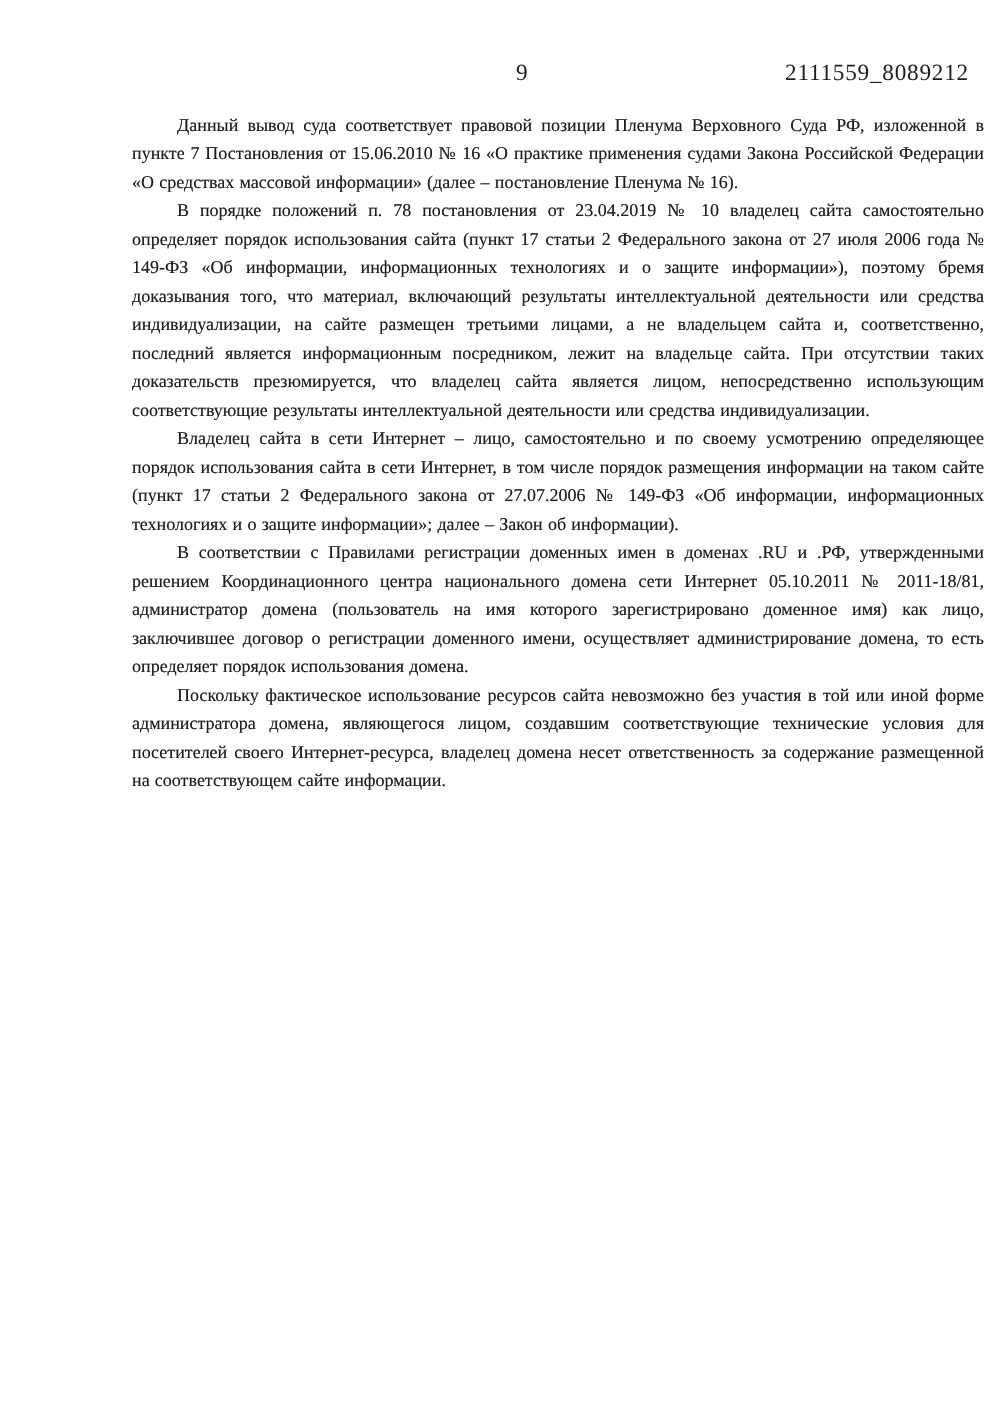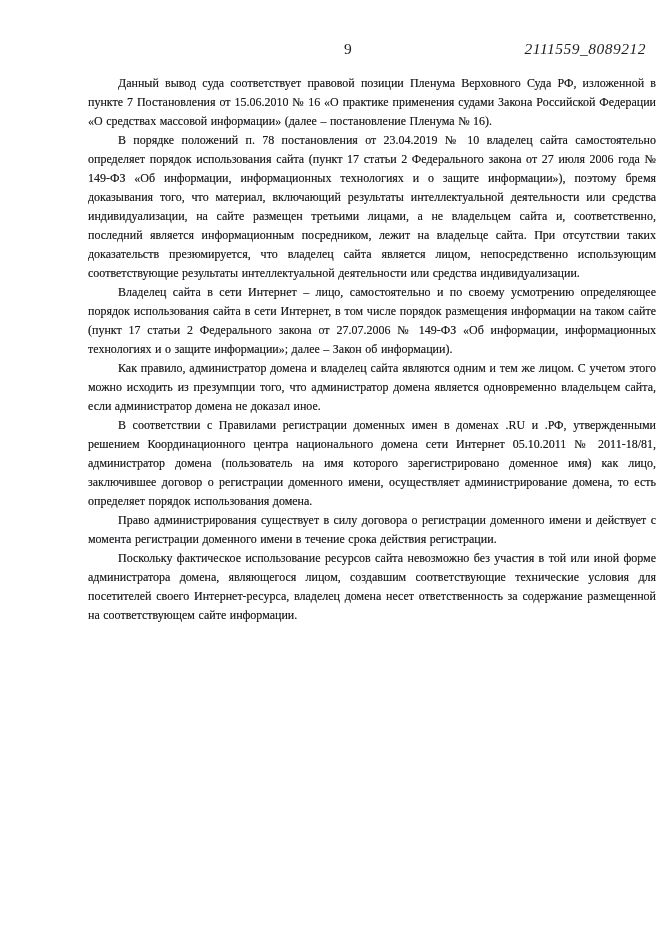--- a/index.html
+++ b/index.html
@@ -28,21 +28,20 @@
   .page-num {
     position: absolute;
     left: 256px;
     top: 0;
   }
   .doc-id {
     position: absolute;
     right: 10px;
     top: 0;
     letter-spacing: 0.5px;
-    font-style: italic;
   }
   .doc-body {
     position: absolute;
     top: 74px;
     left: 88px;
     width: 568px;
     font-size: 12px;
     line-height: 19px;
     text-align: justify;
     text-shadow: 0 0 0.4px rgba(20, 20, 30, 0.55);
@@ -59,18 +58,16 @@
 
 <div class="sheet">
   <div class="page-header">
     <span class="page-num">9</span>
     <span class="doc-id">2111559_8089212</span>
   </div>
   <div class="doc-body">
       <p>Данный вывод суда соответствует правовой позиции Пленума Верховного Суда РФ, изложенной в пункте 7 Постановления от 15.06.2010 № 16 «О практике применения судами Закона Российской Федерации «О средствах массовой информации» (далее – постановление Пленума № 16).</p>
       <p>В порядке положений п. 78 постановления от 23.04.2019 № 10 владелец сайта самостоятельно определяет порядок использования сайта (пункт 17 статьи 2 Федерального закона от 27 июля 2006 года № 149-ФЗ «Об информации, информационных технологиях и о защите информации»), поэтому бремя доказывания того, что материал, включающий результаты интеллектуальной деятельности или средства индивидуализации, на сайте размещен третьими лицами, а не владельцем сайта и, соответственно, последний является информационным посредником, лежит на владельце сайта. При отсутствии таких доказательств презюмируется, что владелец сайта является лицом, непосредственно использующим соответствующие результаты интеллектуальной деятельности или средства индивидуализации.</p>
       <p>Владелец сайта в сети Интернет – лицо, самостоятельно и по своему усмотрению определяющее порядок использования сайта в сети Интернет, в том числе порядок размещения информации на таком сайте (пункт 17 статьи 2 Федерального закона от 27.07.2006 № 149-ФЗ «Об информации, информационных технологиях и о защите информации»; далее – Закон об информации).</p>
-      <p>Как правило, администратор домена и владелец сайта являются одним и тем же лицом. С учетом этого можно исходить из презумпции того, что администратор домена является одновременно владельцем сайта, если администратор домена не доказал иное.</p>
       <p>В соответствии с Правилами регистрации доменных имен в доменах .RU и .РФ, утвержденными решением Координационного центра национального домена сети Интернет 05.10.2011 № 2011-18/81, администратор домена (пользователь на имя которого зарегистрировано доменное имя) как лицо, заключившее договор о регистрации доменного имени, осуществляет администрирование домена, то есть определяет порядок использования домена.</p>
-      <p>Право администрирования существует в силу договора о регистрации доменного имени и действует с момента регистрации доменного имени в течение срока действия регистрации.</p>
       <p>Поскольку фактическое использование ресурсов сайта невозможно без участия в той или иной форме администратора домена, являющегося лицом, создавшим соответствующие технические условия для посетителей своего Интернет-ресурса, владелец домена несет ответственность за содержание размещенной на соответствующем сайте информации.</p>
     </div>
 </div>
 
 </body></html>

